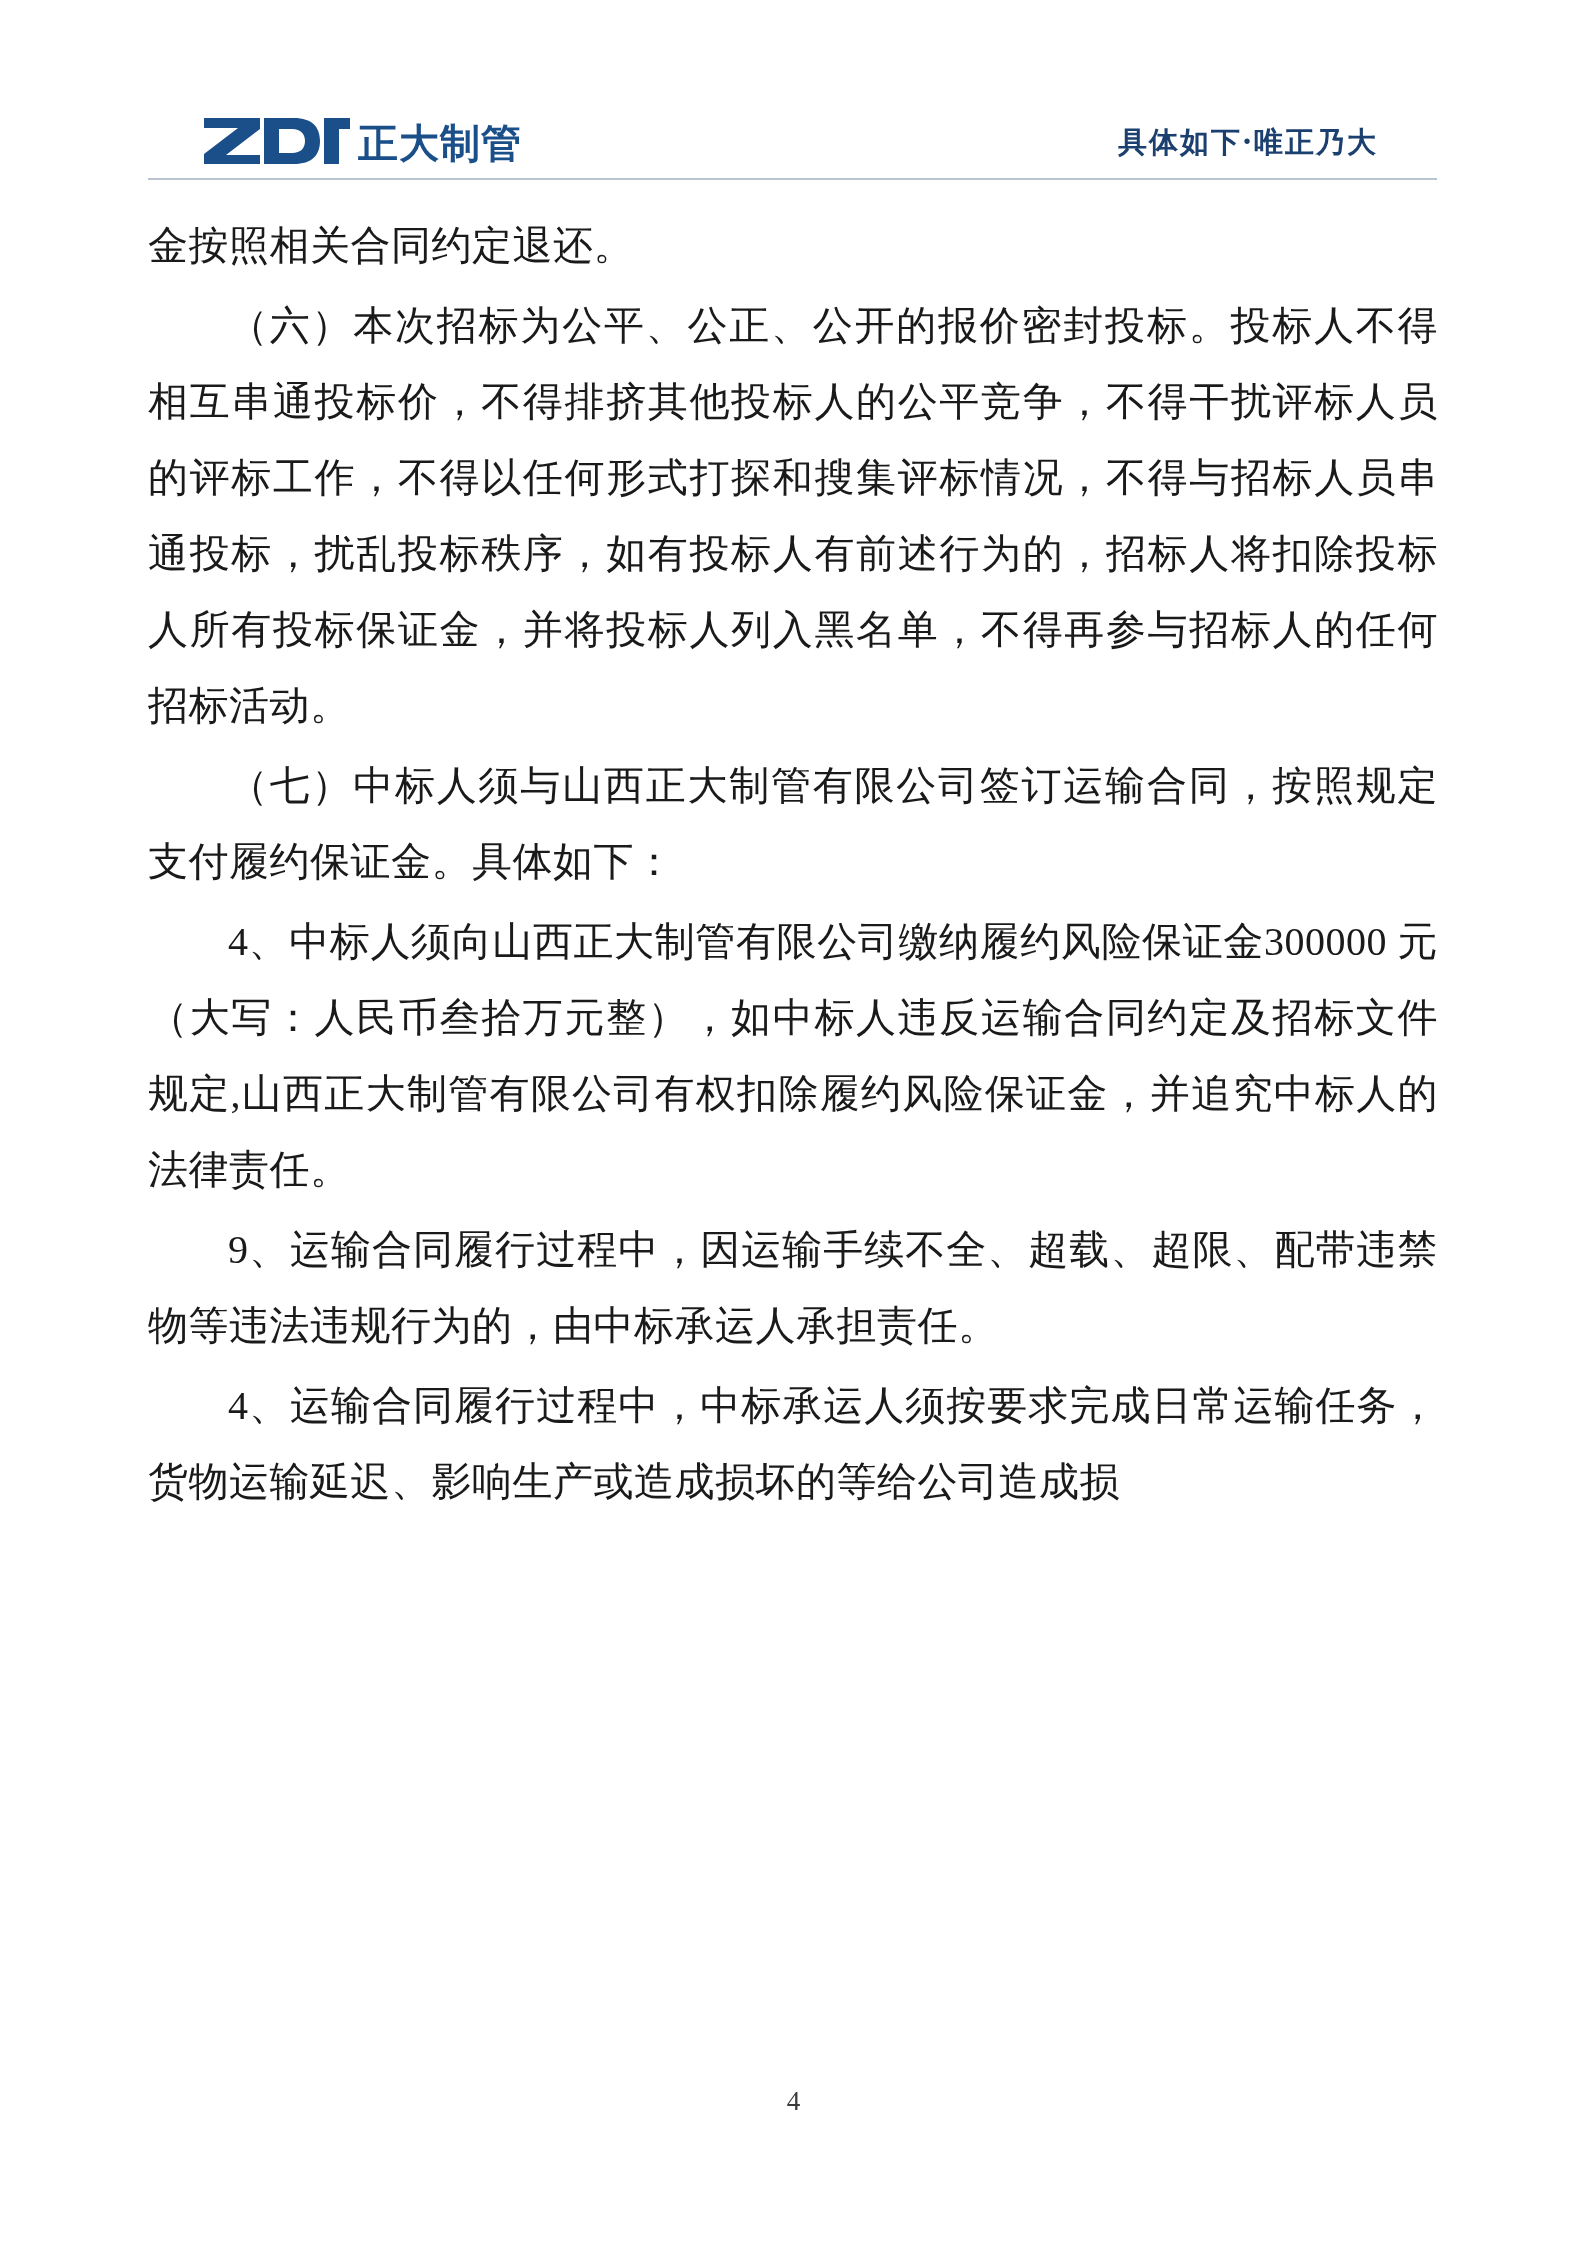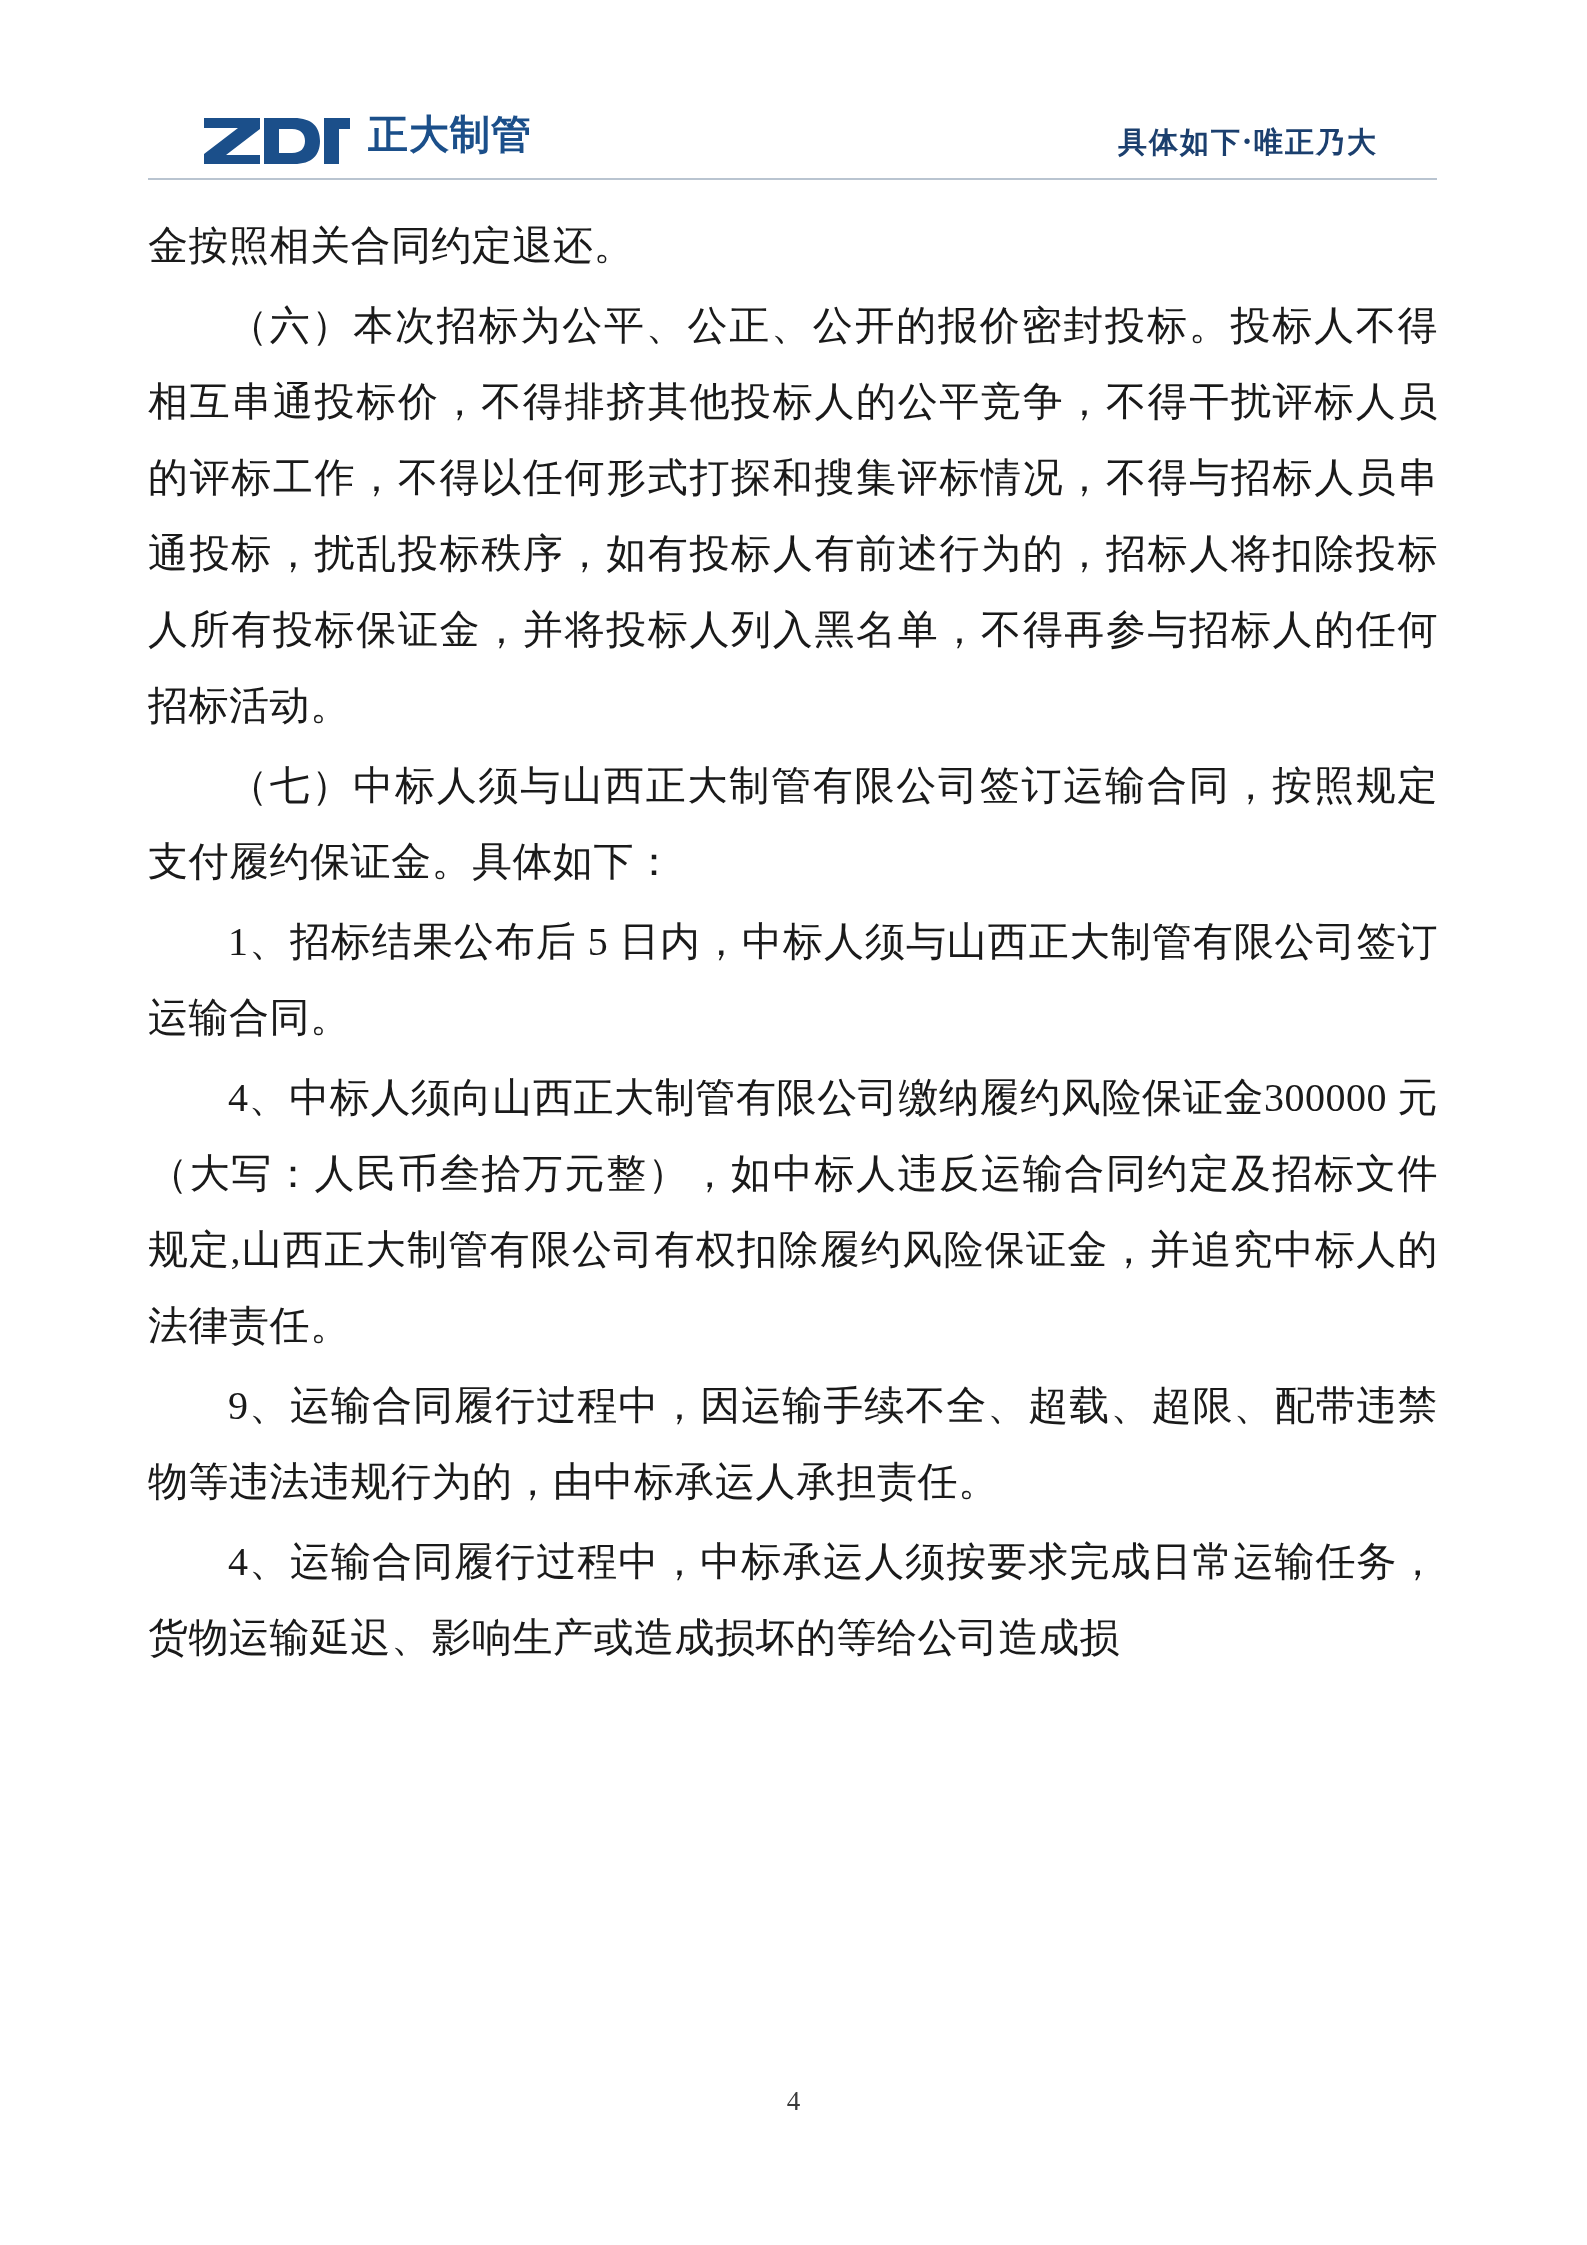--- a/index.html
+++ b/index.html
@@ -29,22 +29,22 @@
     top: 108px;
     left: 200px;
     right: 205px;
     height: 70px;
     display: flex;
     align-items: center;
     justify-content: space-between;
   }
   .logo-wrap {
     display: flex;
-    align-items: flex-start;
-    gap: 18px;
+    align-items: center;
+    gap: 8px;
   }
   .logo-mark {
     display: block;
   }
   .logo-text {
     font-family: "DejaVu Sans", sans-serif;
     font-weight: bold;
     font-size: 40px;
     letter-spacing: 1px;
     color: #1b4f8a;
@@ -124,21 +124,20 @@
       <span class="logo-text">正大制管</span>
     </div>
     <div class="slogan">具体如下·唯正乃大</div>
   </div>
   <div class="header-rule"></div>
 
   <div class="content">
     <p class="para">金按照相关合同约定退还。</p>
     <p class="para indent">（六）本次招标为公平、公正、公开的报价密封投标。投标人不得相互串通投标价，不得排挤其他投标人的公平竞争，不得干扰评标人员的评标工作，不得以任何形式打探和搜集评标情况，不得与招标人员串通投标，扰乱投标秩序，如有投标人有前述行为的，招标人将扣除投标人所有投标保证金，并将投标人列入黑名单，不得再参与招标人的任何招标活动。</p>
     <p class="para indent">（七）中标人须与山西正大制管有限公司签订运输合同，按照规定支付履约保证金。具体如下：</p>
-    <p class="para indent">1、招标结果公布后 5 日内，中标人须与山西正大制管有限公司签订运输合同。</p>
     <p class="para indent">4、中标人须向山西正大制管有限公司缴纳履约风险保证金300000 元（大写：人民币叁拾万元整），如中标人违反运输合同约定及招标文件规定,山西正大制管有限公司有权扣除履约风险保证金，并追究中标人的法律责任。</p>
     <p class="para indent">9、运输合同履行过程中，因运输手续不全、超载、超限、配带违禁物等违法违规行为的，由中标承运人承担责任。</p>
     <p class="para indent tight">4、运输合同履行过程中，中标承运人须按要求完成日常运输任务，货物运输延迟、影响生产或造成损坏的等给公司造成损</p>
   </div>
 
   <div class="page-number">4</div>
 
 </div>
 
 </body></html>

